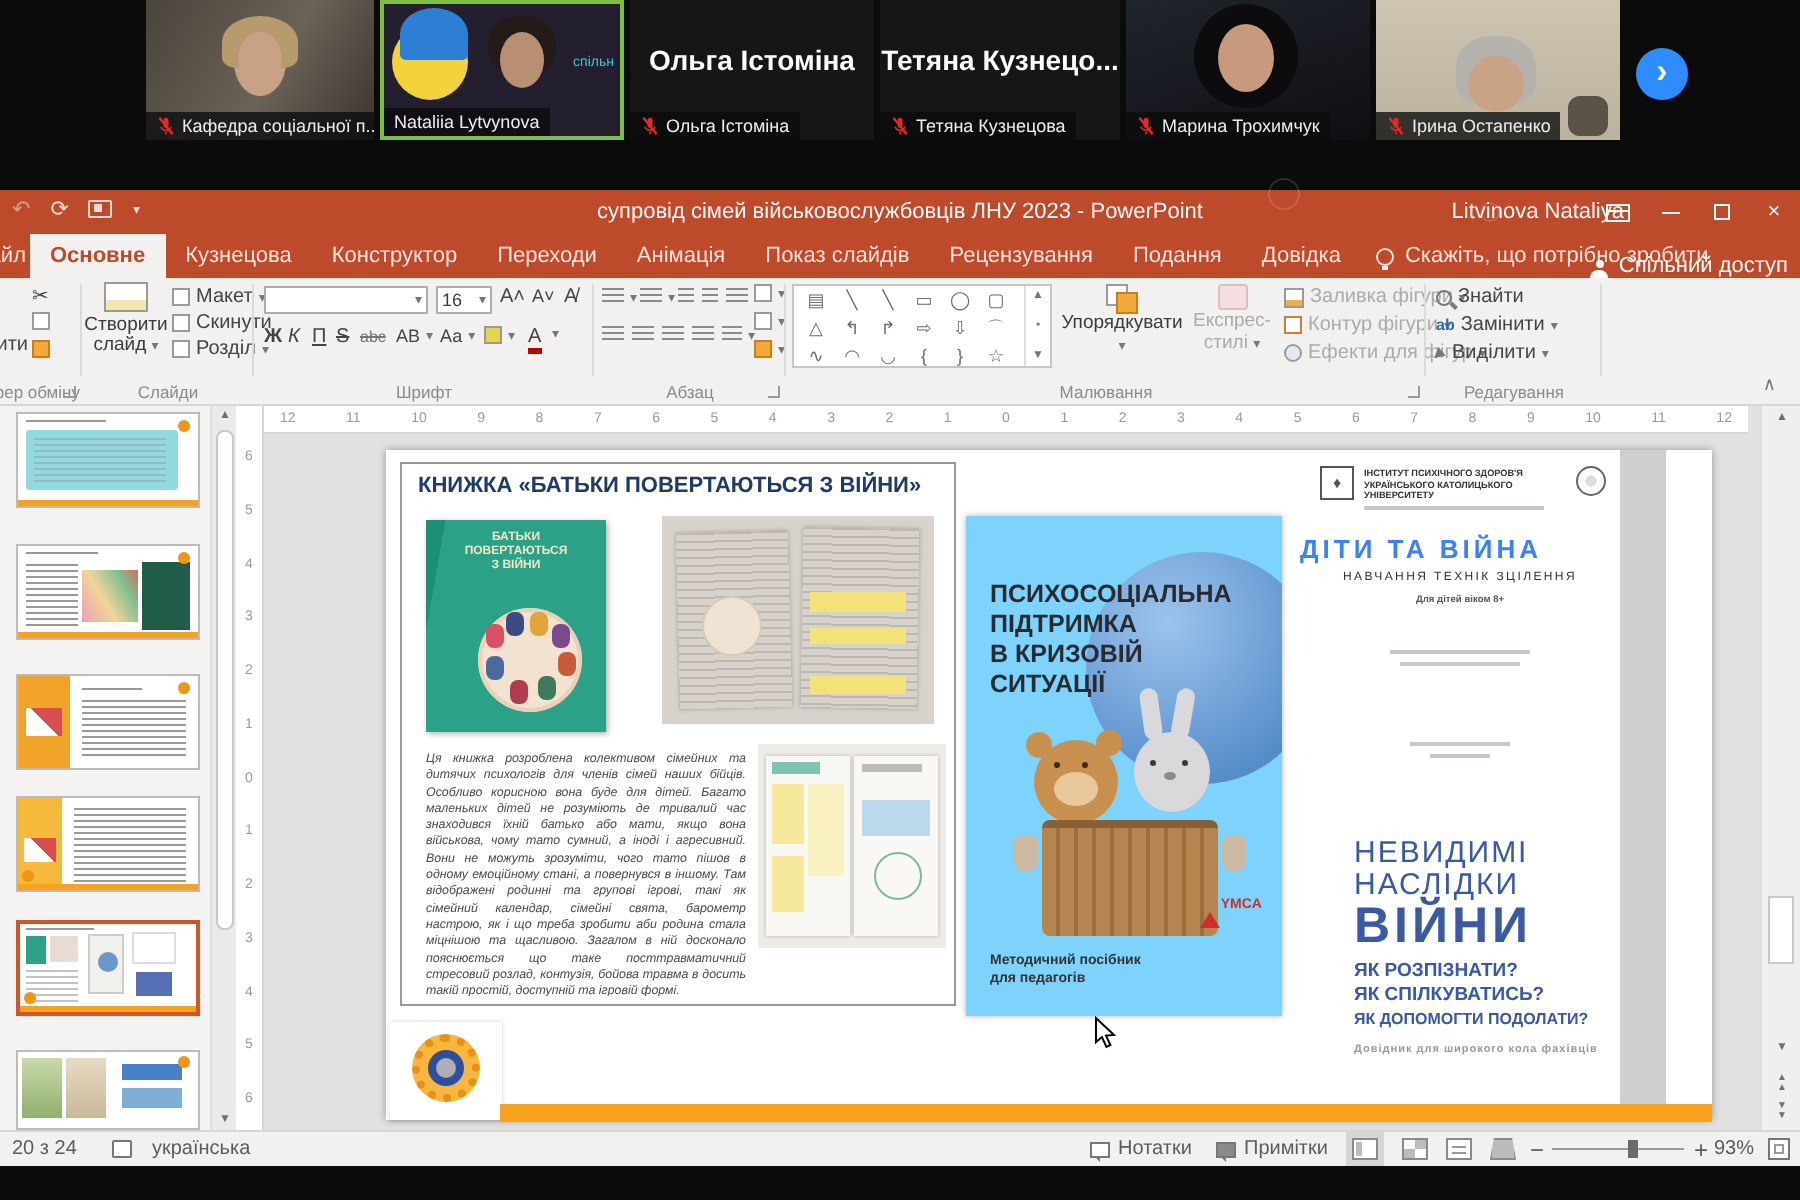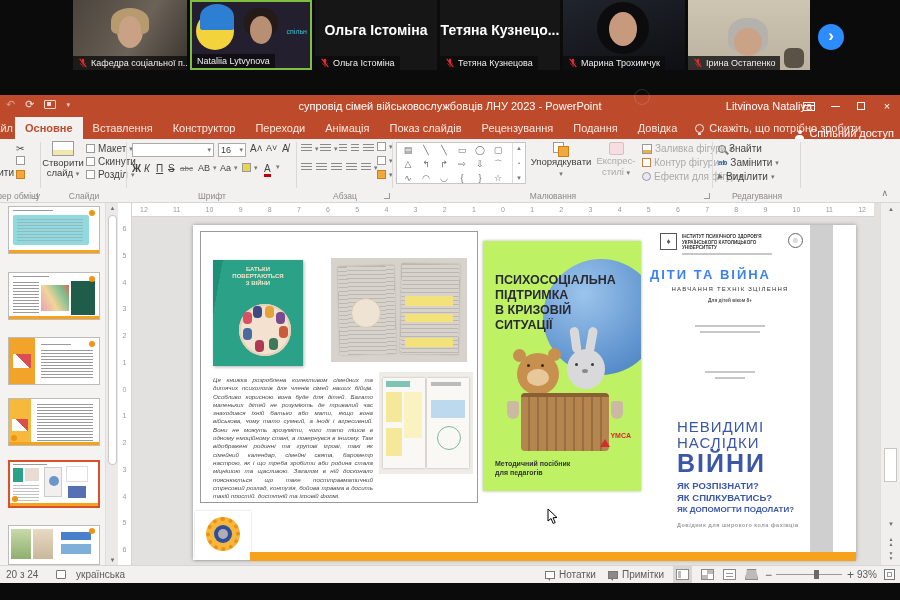--- a/index.html
+++ b/index.html
@@ -114,21 +114,21 @@
   #people-circ i{position:absolute;width:9px;height:12px;border-radius:4px;}
   #book-open1{position:absolute;left:130px;top:26px;width:136px;height:104px;background:#D8D2CC;}
   .page{position:absolute;background:#FAF8F5;box-shadow:0 0 2px rgba(0,0,0,.25);}
   .ylines{background:repeating-linear-gradient(to bottom,#bdb7ae 0 1px,transparent 1px 4px);}
   .yhl{position:absolute;background:#F3E27A;}
   #body-text{position:absolute;left:12px;top:144px;width:160px;height:122px;font-size:6.2px;line-height:8.3px;
     font-style:italic;color:#4a4a4a;text-align:justify;overflow:hidden;}
   #book-open2{position:absolute;left:178px;top:140px;width:94px;height:102px;background:#EFECE8;}
 
   
-  #cover-mid{position:absolute;left:290px;top:16px;width:158px;height:250px;background:#bef264;box-shadow:0 0 3px rgba(0,0,0,.3);overflow:hidden;}
+  #cover-mid{position:absolute;left:290px;top:33px;width:158px;height:250px;background:#7dd3fc;box-shadow:0 0 3px rgba(0,0,0,.3);overflow:hidden;}
   #balloon{position:absolute;right:-18px;top:18px;width:116px;height:116px;border-radius:50%;background:radial-gradient(circle at 35% 30%,#9cc4ec,#5a90cc 70%,#447ab8);}
   #cm-title{position:absolute;left:12px;top:32px;font-size:12.5px;line-height:15px;font-weight:bold;color:#2A2A33;}
   #basket{position:absolute;left:38px;top:152px;width:88px;height:58px;border-radius:4px;border-top:4px solid #8A5F33;
     background:repeating-linear-gradient(90deg,#B5854F 0 7px,#9A6F3F 7px 9px);}
   .sandbag{position:absolute;width:12px;height:18px;background:#CBB9A2;border-radius:3px 3px 6px 6px;}
   #bear{position:absolute;left:34px;top:112px;width:42px;height:42px;border-radius:50%;background:#C8904F;}
   #bear:before{content:"";position:absolute;left:-4px;top:-4px;width:13px;height:13px;border-radius:50%;background:#C8904F;}
   #bear:after{content:"";position:absolute;right:-2px;top:-5px;width:13px;height:13px;border-radius:50%;background:#C8904F;}
   #bear .muz{position:absolute;left:10px;top:16px;width:22px;height:17px;border-radius:50%;background:#E8C89A;}
   #bear .e1,#bear .e2{position:absolute;top:11px;width:3px;height:3px;border-radius:50%;background:#3a2a18;}
@@ -306,21 +306,21 @@
           </span>
         <span class="wbtn">
             <span>×</span>
           </span>
       </div>
     </div>
 
     <div id="tabs-row">
       <span class="tab" id="tab-file">Файл</span>
       <span class="tab active">Основне</span>
-      <span class="tab">Вставлення</span>
+      <span class="tab">Кузнецова</span>
       <span class="tab">Конструктор</span>
       <span class="tab">Переходи</span>
       <span class="tab">Анімація</span>
       <span class="tab">Показ слайдів</span>
       <span class="tab">Рецензування</span>
       <span class="tab">Подання</span>
       <span class="tab">Довідка</span>
       <span id="tellme">
         <span class="bulb"></span>
         <span>Скажіть, що потрібно зробити</span>
@@ -635,20 +635,21 @@
           <span>9</span>
           <span>10</span>
           <span>11</span>
           <span>12</span>
         </div>
 
       <div id="canvas">
         <div id="slide">
 
           <div id="content-box">
+            <div id="slide-title">КНИЖКА «БАТЬКИ ПОВЕРТАЮТЬСЯ З ВІЙНИ»</div>
             <div id="book-green">
               <div class="gt"><span>БАТЬКИ</span><br><span>ПОВЕРТАЮТЬСЯ</span><br><span>З ВІЙНИ</span></div>
               <div id="people-circ">
                 <i style="left:4px;top:8px;background:#D94F63;"></i>
                 <i style="left:14px;top:2px;background:#3E4A82;"></i>
                 <i style="left:26px;top:2px;background:#E2A33B;"></i>
                 <i style="left:37px;top:8px;background:#7A4A8F;"></i>
                 <i style="left:40px;top:22px;background:#C95A3A;"></i>
                 <i style="left:30px;top:34px;background:#3E7A5A;"></i>
                 <i style="left:16px;top:36px;background:#B03A50;"></i>

